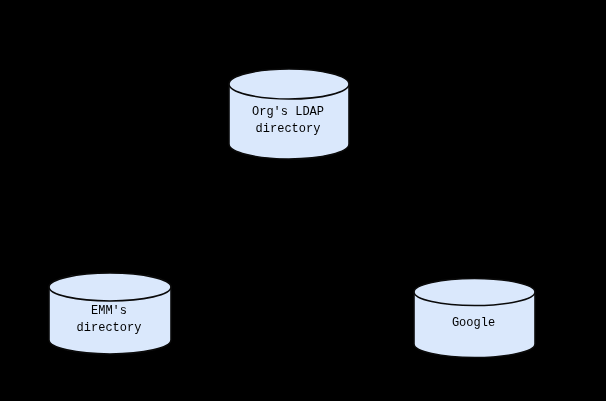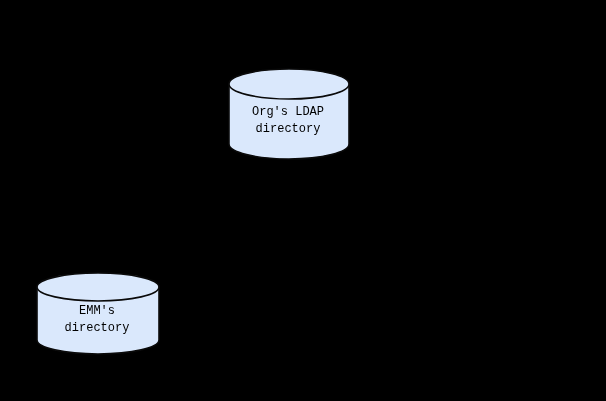--- a/index.html
+++ b/index.html
@@ -53,25 +53,34 @@
     <svg width="122" height="92" viewBox="0 0 122 92" xmlns="http://www.w3.org/2000/svg">
       <path d="M1,16 L1,76 A60,15 0 0 0 121,76 L121,16 Z" fill="#dae8fc" stroke="#0a0a0a" stroke-width="1.6" stroke-linejoin="round"></path>
       <ellipse cx="61" cy="16" rx="60" ry="15" fill="#dae8fc" stroke="#0a0a0a" stroke-width="1.6"></ellipse>
     </svg>
     <div class="db-label" style="top: 15px; height: 75px;">
       <span class="ln">Org's LDAP</span>
       <span class="ln">directory</span>
     </div>
   </div>
 
-  <div class="db-node" id="node-emm" style="left: 36px; top: 272px; width: 122px; height: 81px;">
+  <div class="db-node" id="node-emm" style="left: 48px; top: 272px; width: 122px; height: 81px;">
     <svg width="124" height="83" viewBox="0 0 124 83" xmlns="http://www.w3.org/2000/svg">
       <path d="M1,15 L1,68 A61,14 0 0 0 123,68 L123,15 Z" fill="#dae8fc" stroke="#0a0a0a" stroke-width="1.6" stroke-linejoin="round"></path>
       <ellipse cx="62" cy="15" rx="61" ry="14" fill="#dae8fc" stroke="#0a0a0a" stroke-width="1.6"></ellipse>
     </svg>
     <div class="db-label" style="top: 14px; height: 67px;">
       <span class="ln">EMM's</span>
       <span class="ln">directory</span>
     </div>
   </div>
 
+  <div class="db-node" id="node-google" style="left: 413px; top: 278px; width: 121px; height: 78px;">
+    <svg width="123" height="80" viewBox="0 0 123 80" xmlns="http://www.w3.org/2000/svg">
+      <path d="M1,14 L1,66 A60.5,13.5 0 0 0 122,66 L122,14 Z" fill="#dae8fc" stroke="#0a0a0a" stroke-width="1.6" stroke-linejoin="round"></path>
+      <ellipse cx="61.5" cy="14" rx="60.5" ry="13.5" fill="#dae8fc" stroke="#0a0a0a" stroke-width="1.6"></ellipse>
+    </svg>
+    <div class="db-label" style="top: 13px; height: 65px;">
+      <span class="ln">Google</span>
+    </div>
+  </div>
 
 </div>
 
 </body></html>

